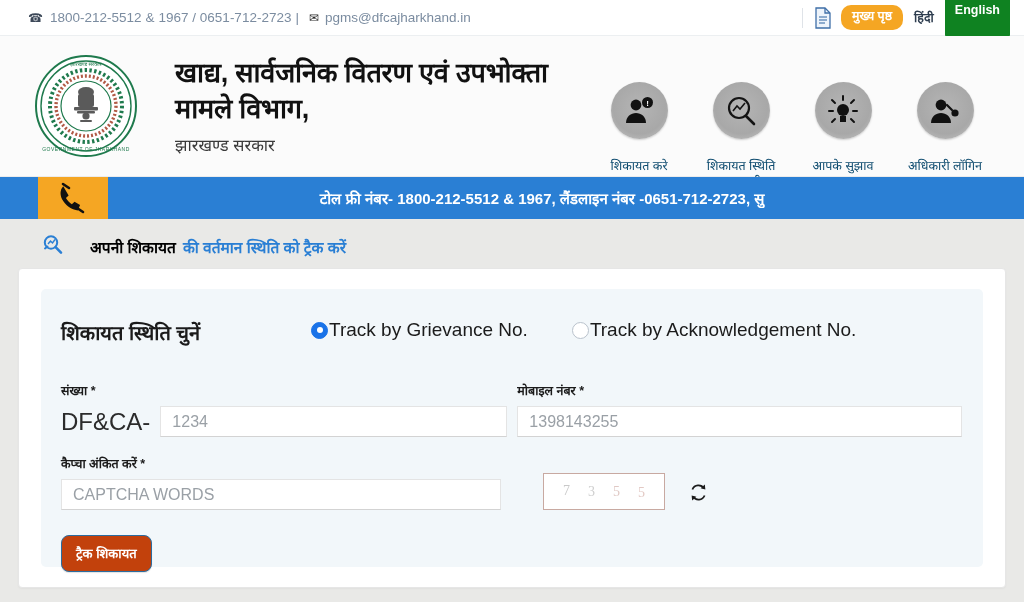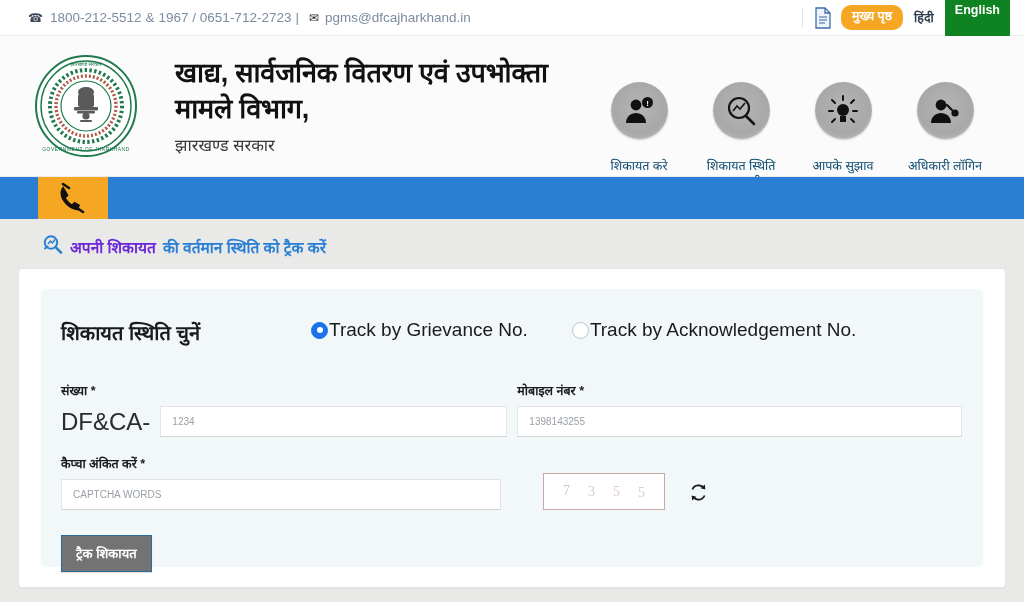--- a/index.html
+++ b/index.html
@@ -75,21 +75,21 @@
     width: 100%; text-align: center; color: #ffffff; font-size: 15px;
     font-weight: bold; padding-left: 60px; white-space: nowrap; overflow: hidden;
   }
 
   
   .content { padding: 0; }
   .sec-title {
     display: flex; align-items: center; gap: 7px;
     margin: 15px 0 0 42px; font-size: 15.5px; font-weight: bold;
   }
-  .sec-title .t-dark { color: #6d28d9; }
+  .sec-title .t-dark { color: #000000; margin-left: 20px; }
   .sec-title .t-blue { color: #2a7fd4; }
 
   .panel {
     margin: 9px 18px 0 18px; background: #ffffff; border: 1px solid #e6e6e6;
     border-radius: 4px; height: 320px; padding: 20px 22px;
     box-shadow: 0 1px 2px rgba(0,0,0,0.04);
   }
   .card {
     background: #f2f7fa; border-radius: 5px; height: 100%;
     padding: 24px 20px 0 20px;
@@ -112,21 +112,21 @@
 
   .form-grid { display: flex; margin-top: 36px; }
   .fld-left { width: 455px; }
   .fld-right { width: 455px; margin-left: 10px; }
   .fld-label { font-size: 12.5px; font-weight: bold; color: #1b1b1b; margin-bottom: 7px; }
   .input-line { display: flex; align-items: center; }
   .prefix { font-size: 24px; color: #2b2b2b; margin-right: 10px; }
   .txt {
     height: 31px; background: #ffffff; border: 1px solid #e4e4e4;
     border-bottom: 1px solid #d3d3d3;
-    font-size: 10px; color: #9aa0a6; padding: 0 11px;
+    font-size: 16px; color: #9aa0a6; padding: 0 11px;
     font-family: "Liberation Sans", sans-serif; outline: none;
   }
   .txt::placeholder { color: #9aa0a6; }
   .in-number { width: 347px; }
   .in-mobile { width: 445px; }
   .in-captcha { width: 440px; }
 
   .captcha-row { display: flex; align-items: flex-end; margin-top: 18px; }
   .captcha-left { width: 460px; }
   .captcha-box {
@@ -139,22 +139,22 @@
   .cap-d:nth-child(2) { color: #cfcfcf; }
   .cap-d:nth-child(3) { color: #e0c9c5; }
   .cap-d:nth-child(4) { color: #e3c9c4; transform: translateY(1px); }
   .refresh-btn {
     margin-left: 24px; margin-bottom: 8px; cursor: pointer;
     background: none; border: none; padding: 0; line-height: 0;
   }
 
   .submit-row { margin-top: 25px; }
   .btn-track {
-    background: #737373; color: #ffffff; border: 1px solid #2b6c9f;
-    border-radius: 0; font-size: 13px; font-weight: bold;
+    background: #c2410c; color: #ffffff; border: 1px solid #2b6c9f;
+    border-radius: 8px; font-size: 13px; font-weight: bold;
     padding: 8px 14px 9px; cursor: pointer;
     font-family: "Liberation Sans", sans-serif;
     box-shadow: 0 1px 1px rgba(0,0,0,0.12);
   }
 </style>
 </head>
 <body>
 
 <div class="page">
 
@@ -273,20 +273,21 @@
   </div>
 
   <div class="banner">
     <div class="banner-phone">
       <svg width="34" height="34" viewBox="0 0 34 34">
         <path d="M9 4 c-4 3 -5 9 -2 15 c3 6 8 10 13 11 l3 -5 l-5 -4 l-3 2 c-2 -1.5 -4 -4.5 -5 -7 l3 -2 z" fill="#111" transform="rotate(-8 17 17)"></path>
         <line x1="7" y1="3" x2="13" y2="7" stroke="#111" stroke-width="2.6" stroke-linecap="round"></line>
         <line x1="21" y1="27" x2="27" y2="31" stroke="#111" stroke-width="2.6" stroke-linecap="round"></line>
       </svg>
     </div>
+    <div class="banner-text">टोल फ्री नंबर- 1800-212-5512 &amp; 1967, लैंडलाइन नंबर -0651-712-2723, सु</div>
   </div>
 
   <div class="content">
 
     <div class="sec-title">
       <span>
         <svg width="21" height="21" viewBox="0 0 21 21">
           <circle cx="9" cy="8.5" r="6.2" fill="none" stroke="#2a7fd4" stroke-width="2"></circle>
           <polyline points="6,10 8.5,7 10.5,9 13,5.5" fill="none" stroke="#2a7fd4" stroke-width="1.4"></polyline>
           <line x1="3" y1="14.5" x2="5.5" y2="12.5" stroke="#2a7fd4" stroke-width="2" stroke-linecap="round"></line>

